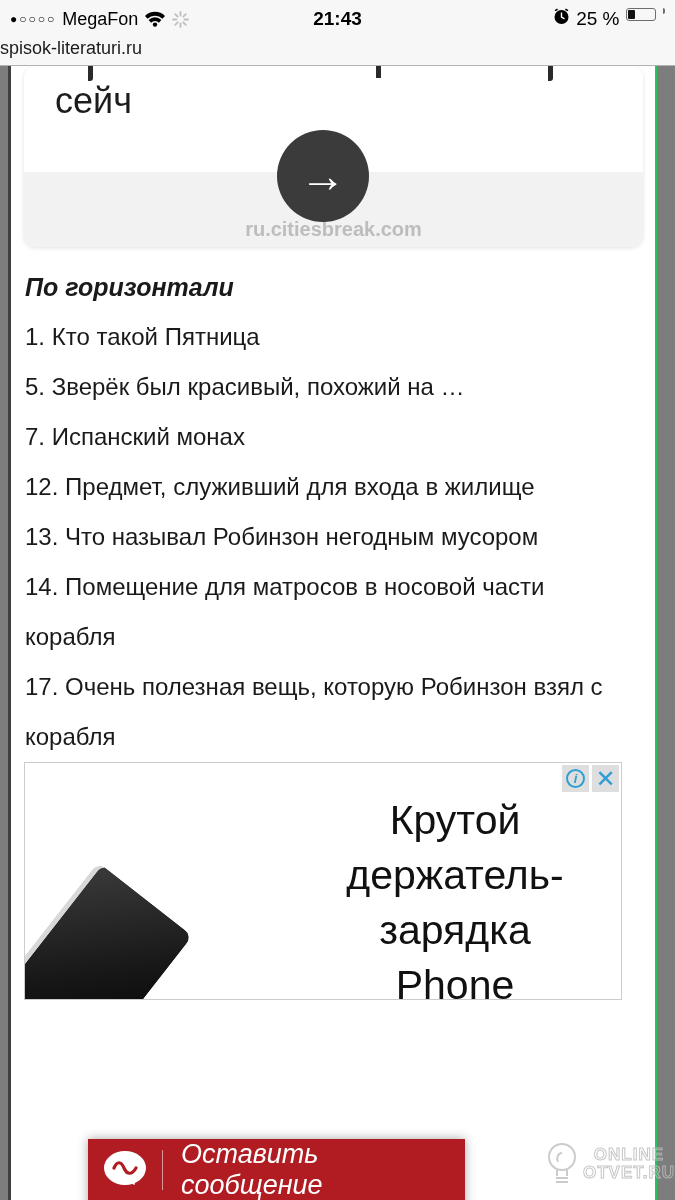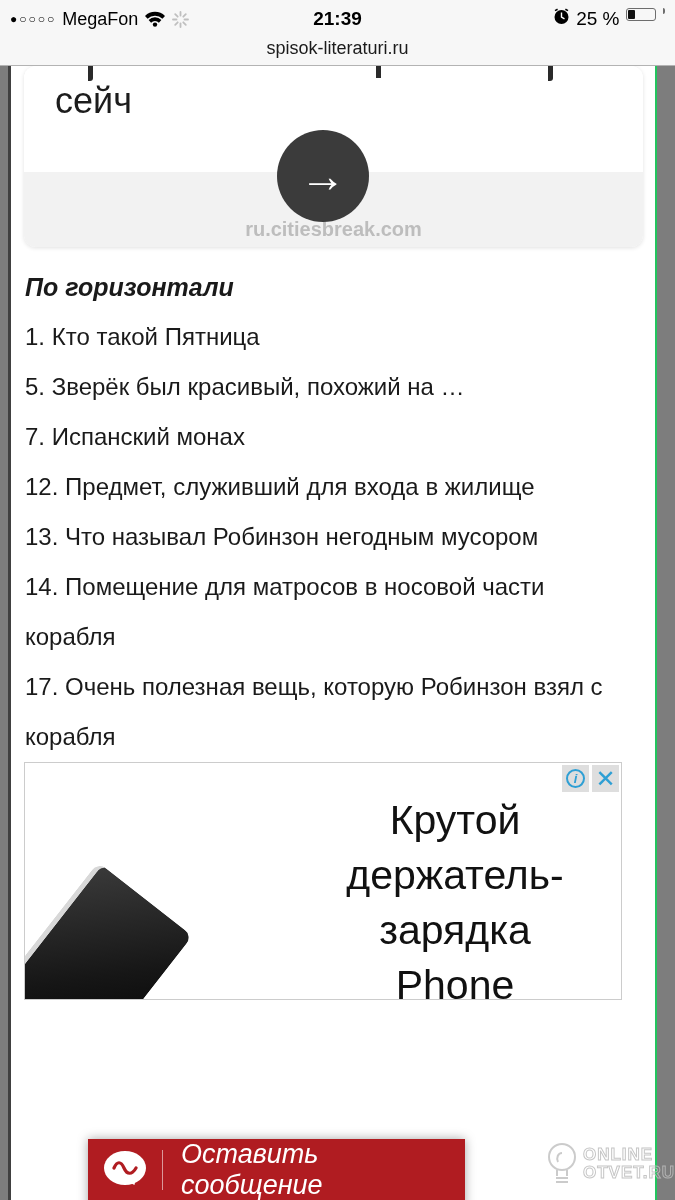--- a/index.html
+++ b/index.html
@@ -27,21 +27,21 @@
   .status-center {
     position:absolute; left:0; right:0; text-align:center;
     font-size:19px; font-weight:bold; color:#000; pointer-events:none;
   }
   .status-right { margin-left:auto; display:flex; align-items:flex-start; gap:6px; z-index:2; }
   .battery-pct { font-size:19px; color:#000; }
   .battery { width:30px; height:13px; border:1.5px solid #6d6d6d; border-radius:3px;
     position:relative; background:#f7f7f7; }
   .battery-fill { position:absolute; left:1px; top:1px; bottom:1px; width:25%; background:#111; border-radius:1px; }
   .battery-nub { width:2.5px; height:6px; background:#6d6d6d; border-radius:0 2px 2px 0; margin-left:1px; }
-  .url-row { height:30px; text-align:center; font-size:18px; color:#1b1b1b; line-height:28px; }
+  .url-row { height:30px; text-align:left; font-size:18px; color:#1b1b1b; line-height:28px; }
 
   
   .page {
     position:absolute; top:66px; left:8px; width:649px; height:1134px;
     background:#fff; border-left:3px solid #404040; border-right:2px solid #22c55e;
     overflow:hidden;
   }
 
   
   .card {
@@ -118,21 +118,21 @@
   }
   .banner-sep { width:1px; height:40px; background:rgba(255,255,255,.55); margin:0 18px 0 16px; }
   .banner-label { color:#fff; font-size:27px;font-style:italic; }
 
   
   .watermark {
     position:absolute; right:0; top:1140px; z-index:60;
     display:flex; align-items:center; gap:2px; opacity:.85;
   }
   .wm-text { font-weight:bold; font-size:17px; line-height:18px; letter-spacing:1px;
-    color:transparent; -webkit-text-stroke:1px #bcbcbc; }
+    color:transparent;text-align:center; -webkit-text-stroke:1px #bcbcbc; }
   svg.icon { display:block; }
 </style>
 </head>
 <body>
 
 <div class="chrome">
   <div class="status-row">
     <div class="status-left">
       <span class="signal-dots">●○○○○</span>
       <span class="carrier">MegaFon</span>
@@ -151,21 +151,21 @@
             <line x1="1" y1="8.5" x2="4.5" y2="8.5"></line>
               <line x1="12.5" y1="8.5" x2="16" y2="8.5"></line>
             <line x1="3.2" y1="3.2" x2="5.7" y2="5.7"></line>
               <line x1="11.3" y1="11.3" x2="13.8" y2="13.8"></line>
             <line x1="3.2" y1="13.8" x2="5.7" y2="11.3"></line>
               <line x1="11.3" y1="5.7" x2="13.8" y2="3.2"></line>
           </g>
         </svg>
       </span>
     </div>
-    <div class="status-center">21:39</div>
+    <div class="status-center">21:43</div>
     <div class="status-right">
       <span>
         <svg class="icon" width="17" height="17" viewBox="0 0 17 17">
           <circle cx="8.5" cy="9" r="7" fill="#000"></circle>
           <line x1="2" y1="2.6" x2="4.6" y2="1.2" stroke="#000" stroke-width="1.6"></line>
           <line x1="15" y1="2.6" x2="12.4" y2="1.2" stroke="#000" stroke-width="1.6"></line>
           <polyline points="8.5,4.5 8.5,9 11.5,10.8" fill="none" stroke="#fff" stroke-width="1.4"></polyline>
         </svg>
       </span>
       <span class="battery-pct">25 %</span>

